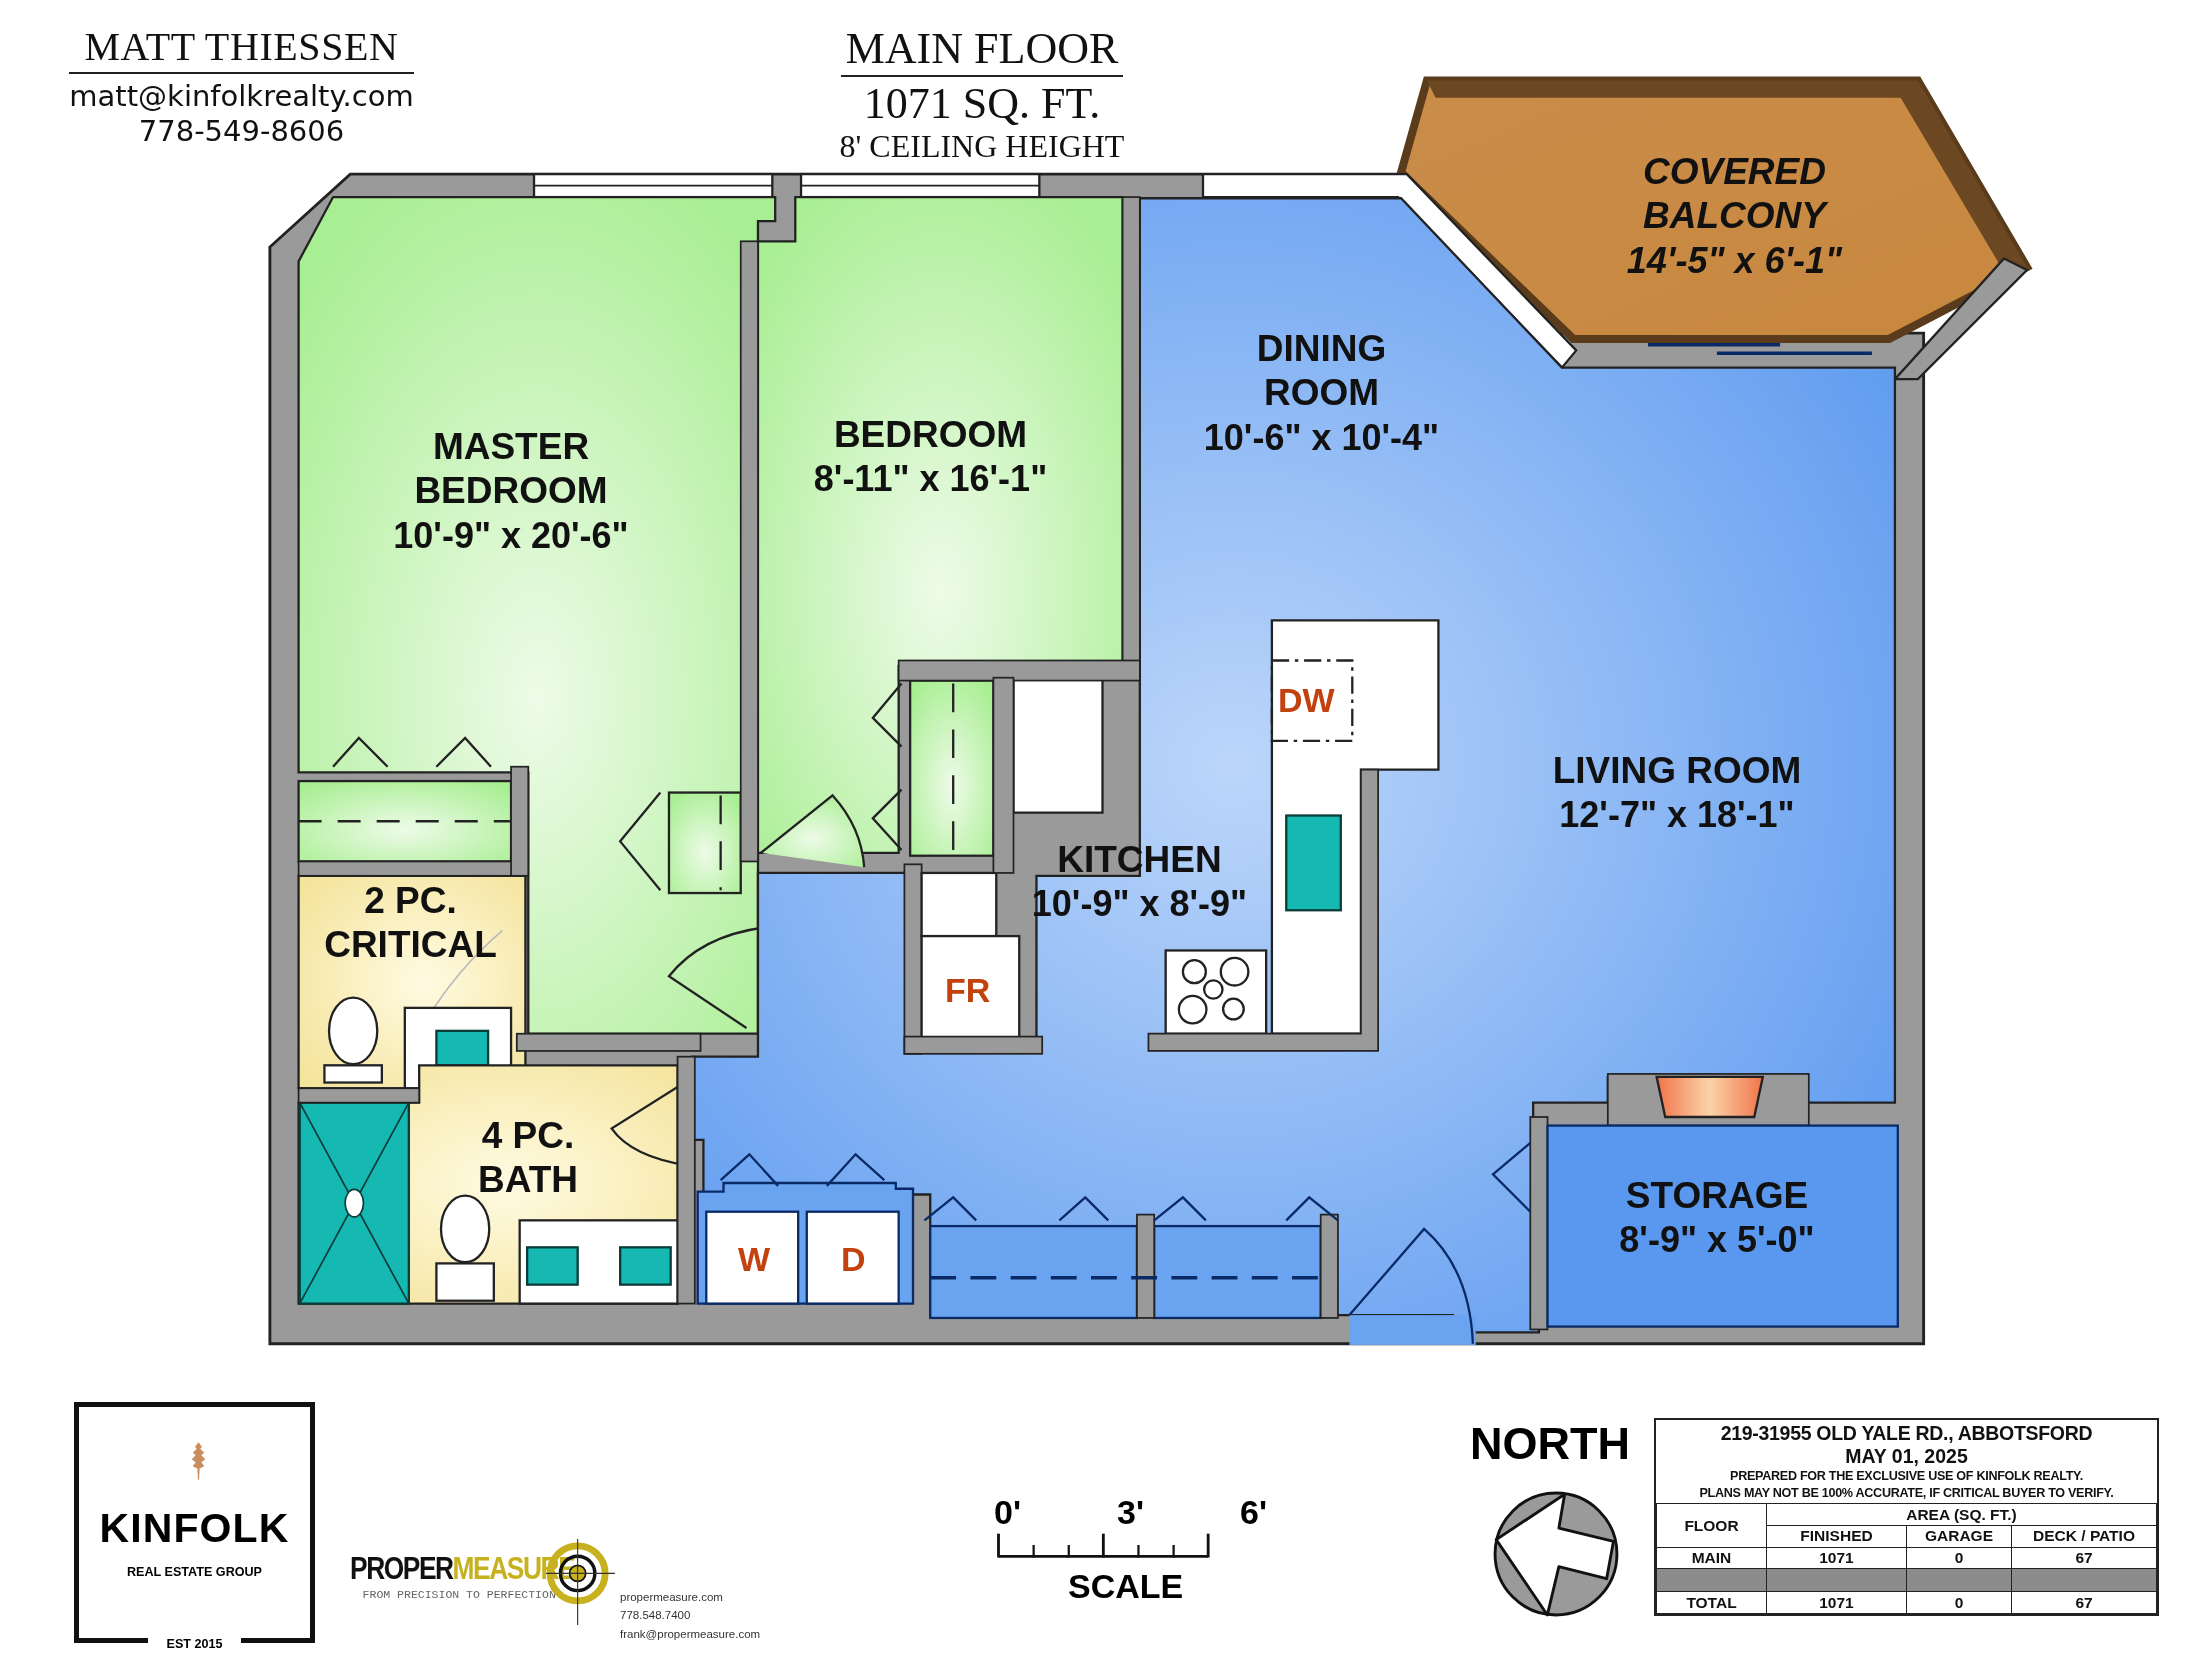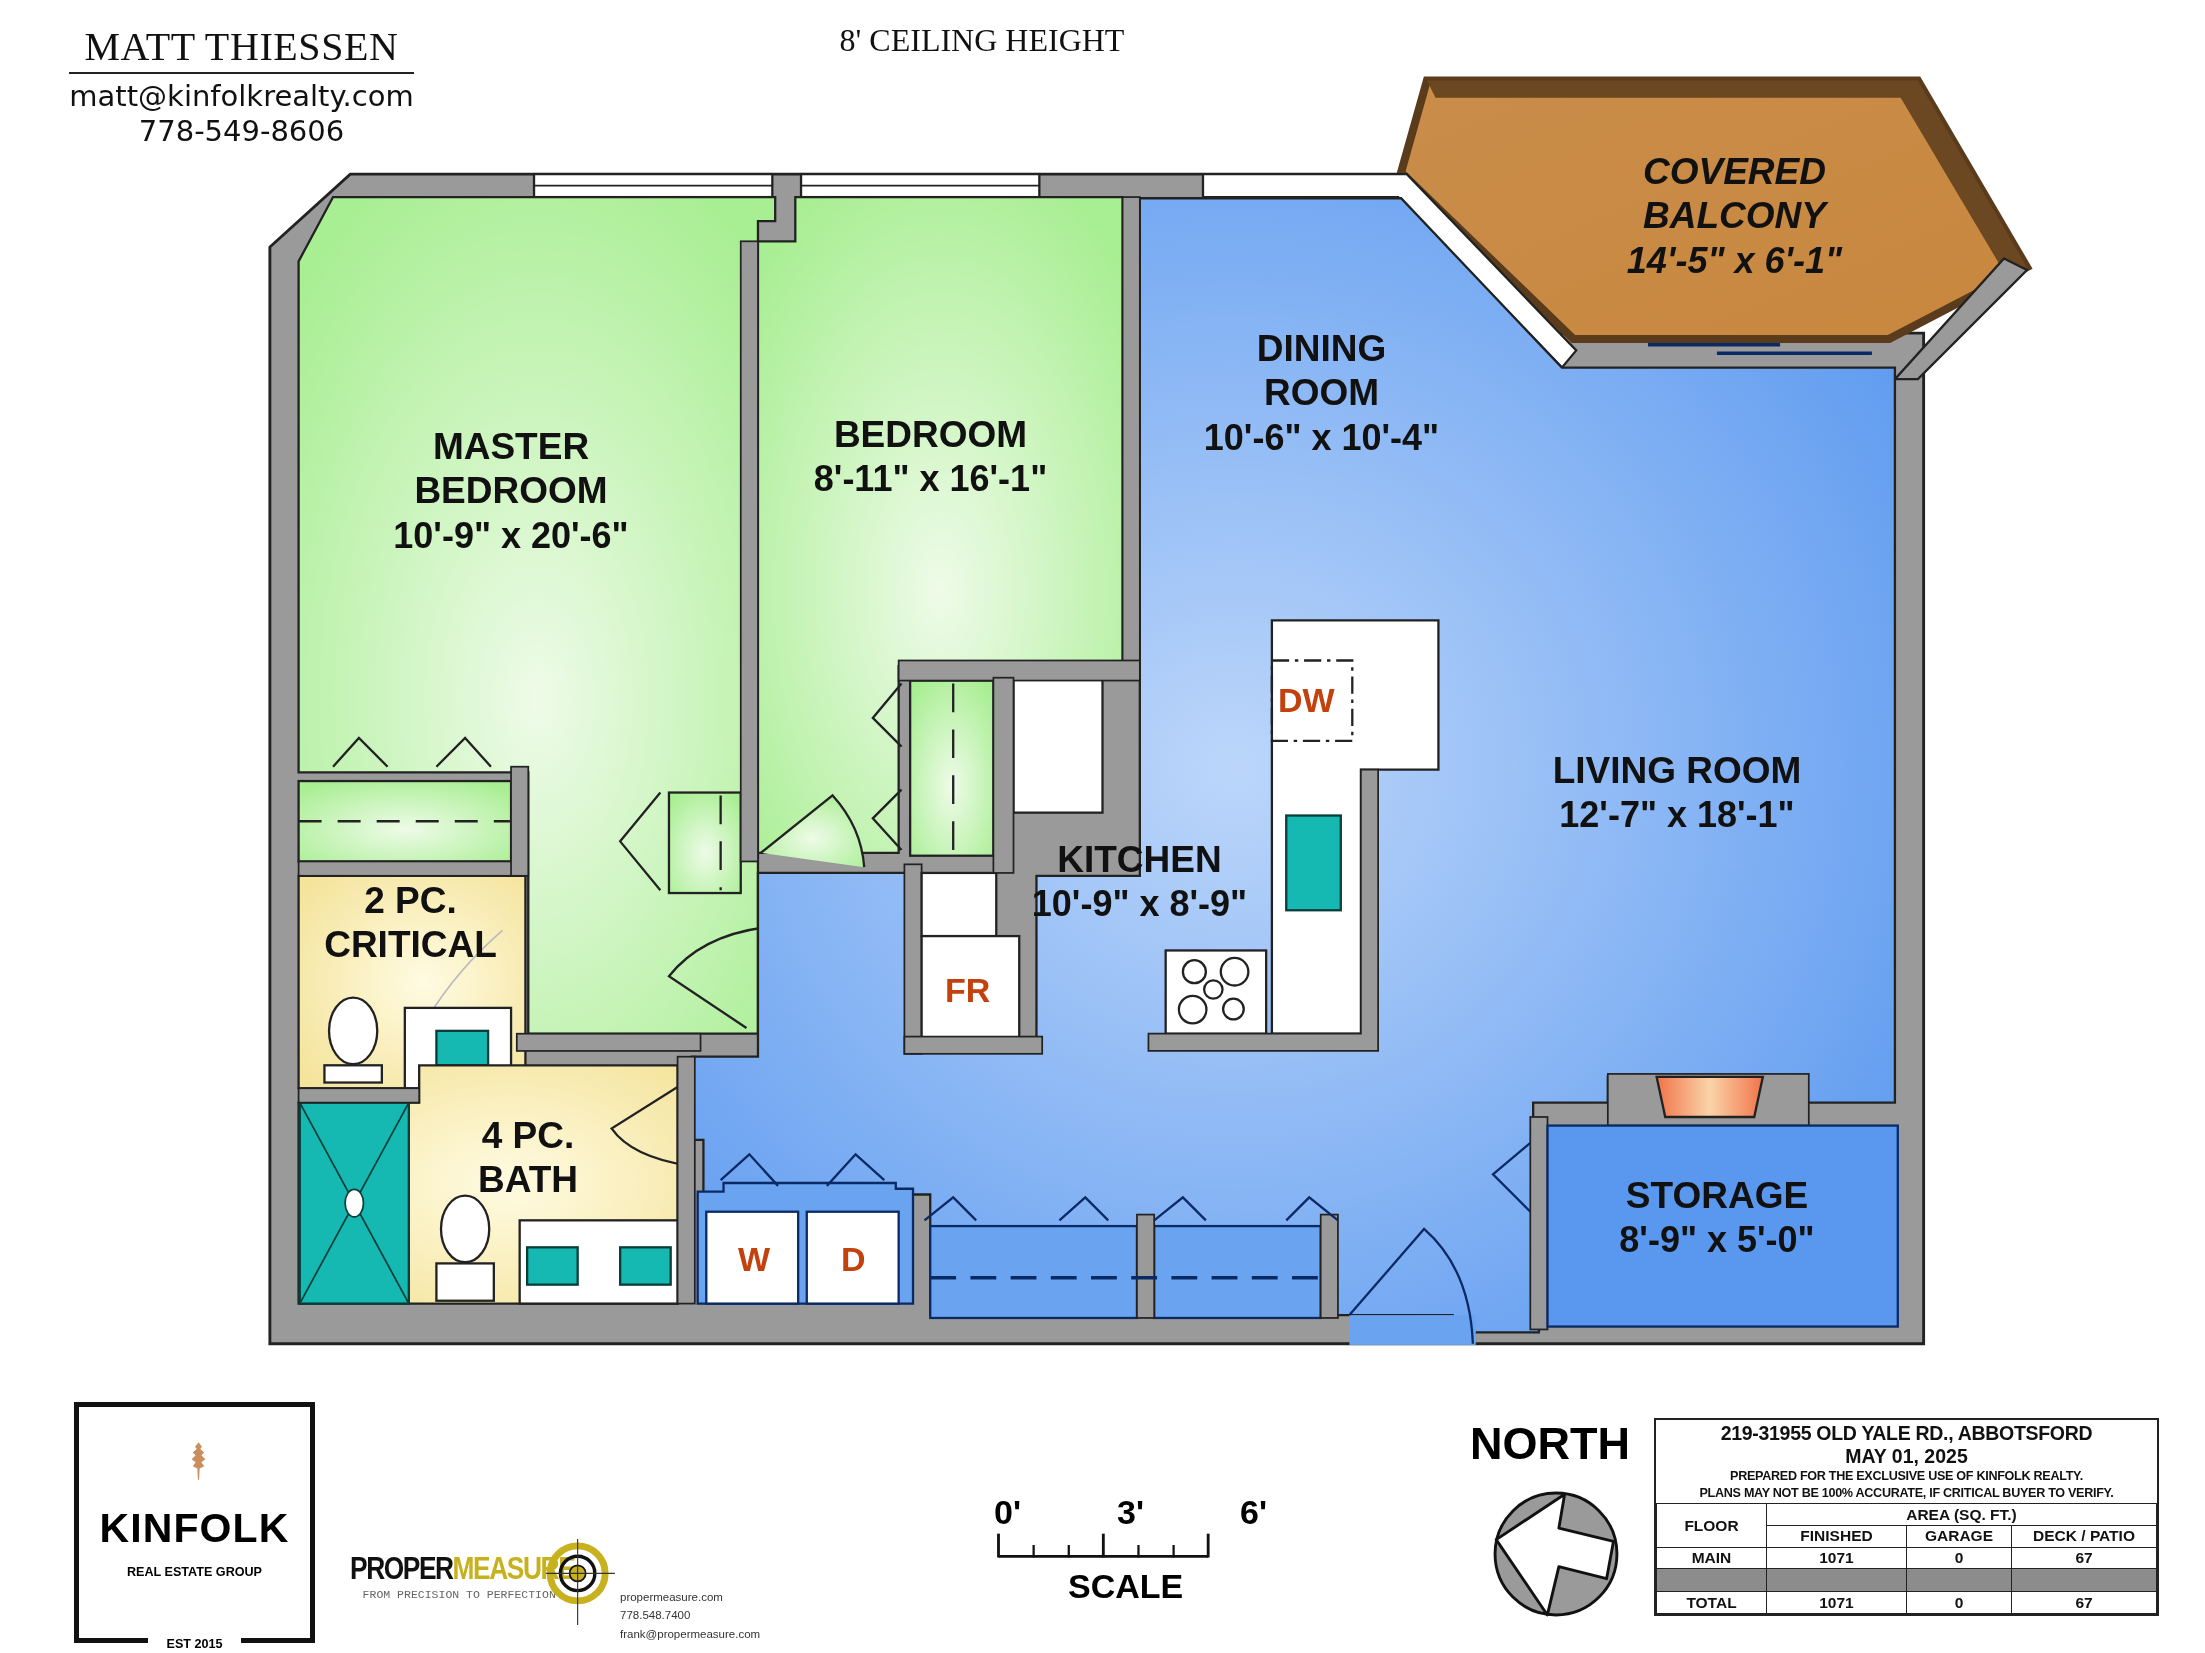--- a/index.html
+++ b/index.html
@@ -44,20 +44,22 @@
 </head>
 <body>
 
 <div class="abs agent serif">
   <div class="name">MATT THIESSEN</div>
   <div class="email">matt@kinfolkrealty.com</div>
   <div class="phone">778-549-8606</div>
 </div>
 
 <div class="abs title serif">
+  <div class="floor">MAIN FLOOR</div>
+  <div class="sqft">1071 SQ. FT.</div>
   <div class="ceil">8' CEILING HEIGHT</div>
 </div>
 
 <svg class="plan" width="2205" height="1654" viewBox="0 0 3840 2880">
   <defs>
     <radialGradient id="gGreen" cx="50%" cy="60%" r="70%">
       <stop offset="0%" stop-color="#eefbe8"></stop>
       <stop offset="100%" stop-color="#a8ee92"></stop>
     </radialGradient>
     <radialGradient id="gBlue" cx="45%" cy="50%" r="70%">

